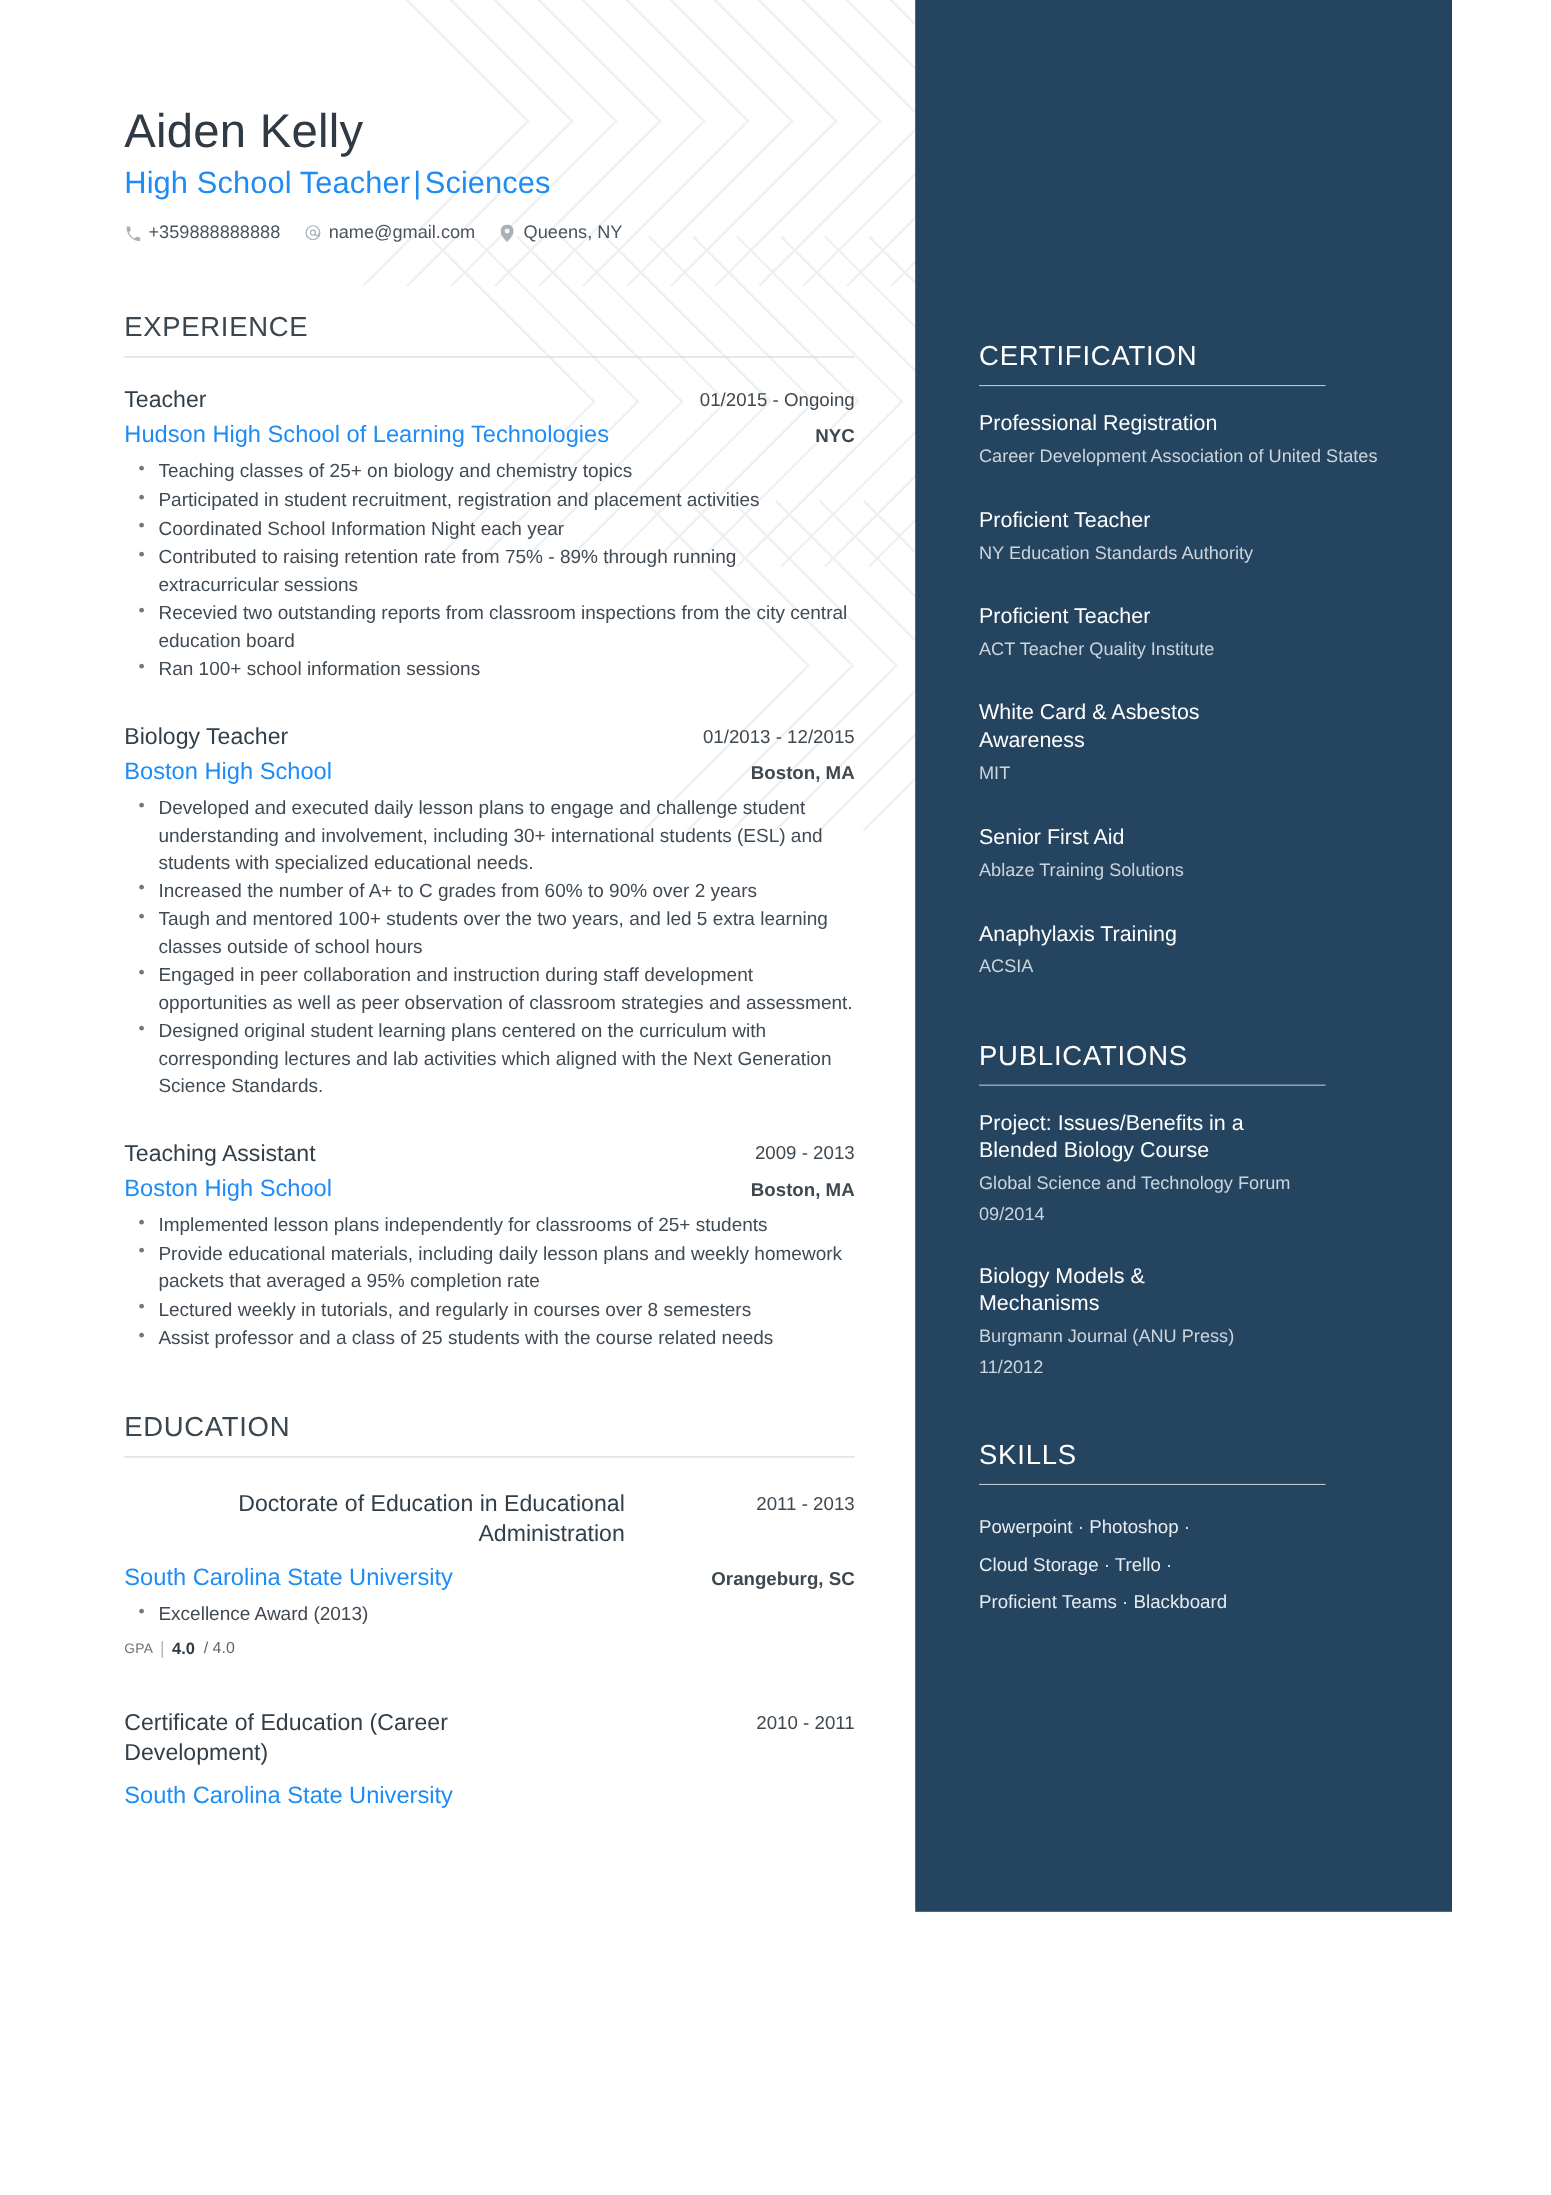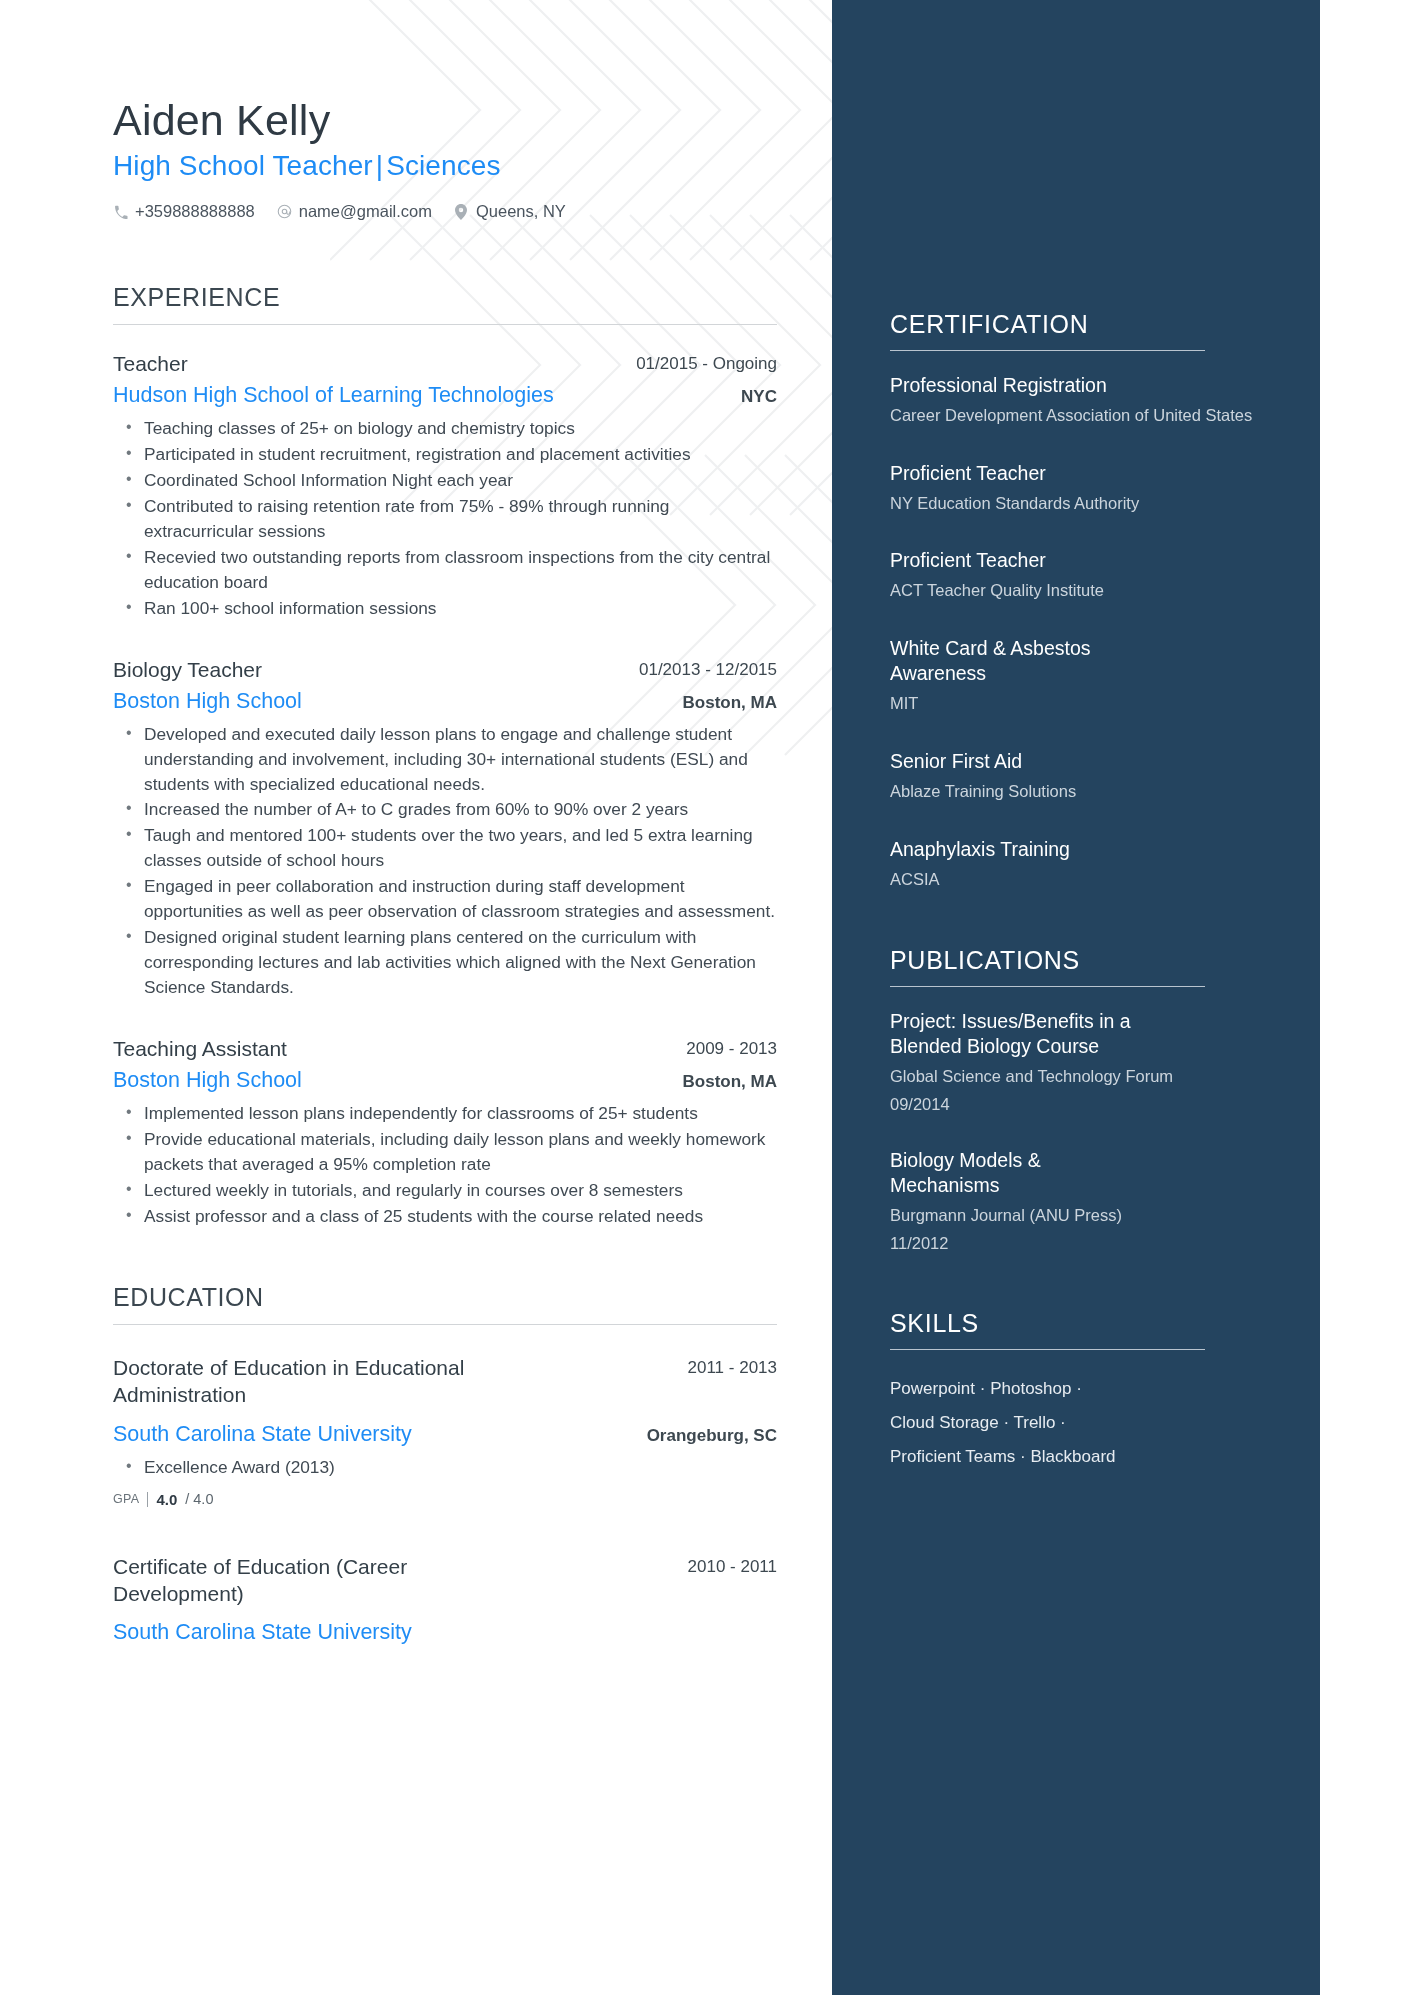--- a/index.html
+++ b/index.html
@@ -69,21 +69,21 @@
   }
   .gpa { margin-top: 11px; font-size: 14px; color: #5c666e; display: flex; align-items: center; gap: 8px; }
   .gpa .gpa-label { font-size: 12.5px; color: #6a737a; letter-spacing: .3px; }
   .gpa .gpa-bar { width: 1px; height: 15px; background: #9aa1a7; display: inline-block; }
   .gpa .gpa-val { font-weight: 700; color: #2f3a44; font-size: 15px; }
   .gpa .gpa-max { color: #5c666e; font-size: 14.5px; }
 
   
   .sidebar {
     position: relative; z-index: 2;
-    width: 488px; height: 1995px;
+    width: 488px; height: 1738px;
     background: #24445f;
     padding: 310px 60px 0 58px;
     color: #ffffff;
   }
   .sb-section { margin-bottom: 8px; }
   .sb-title {
     font-size: 25px; font-weight: 400; letter-spacing: .7px; color: #ffffff;
     padding-bottom: 11px;
   }
   .sb-rule { height: 1px; background: #b9c4cf; width: 315px; margin-bottom: 22px; }
@@ -230,21 +230,21 @@
         </ul>
       </div>
     </div>
 
     <div class="section">
       <div class="sec-title">EDUCATION</div>
       <div class="sec-rule"></div>
 
       <div class="entry" style="margin-top:30px;">
         <div class="entry-head">
-          <div class="entry-title" style="max-width:455px;">Doctorate of Education in Educational Administration</div>
+          <div class="entry-title" style="max-width:455px;text-align:right;">Doctorate of Education in Educational Administration</div>
           <div class="entry-date">2011 - 2013</div>
         </div>
         <div class="entry-sub" style="margin-top:12px;">
           <div class="entry-org">South Carolina State University</div>
           <div class="entry-loc">Orangeburg, SC</div>
         </div>
         <ul class="bullets">
           <li>Excellence Award (2013)</li>
         </ul>
         <div class="gpa">

